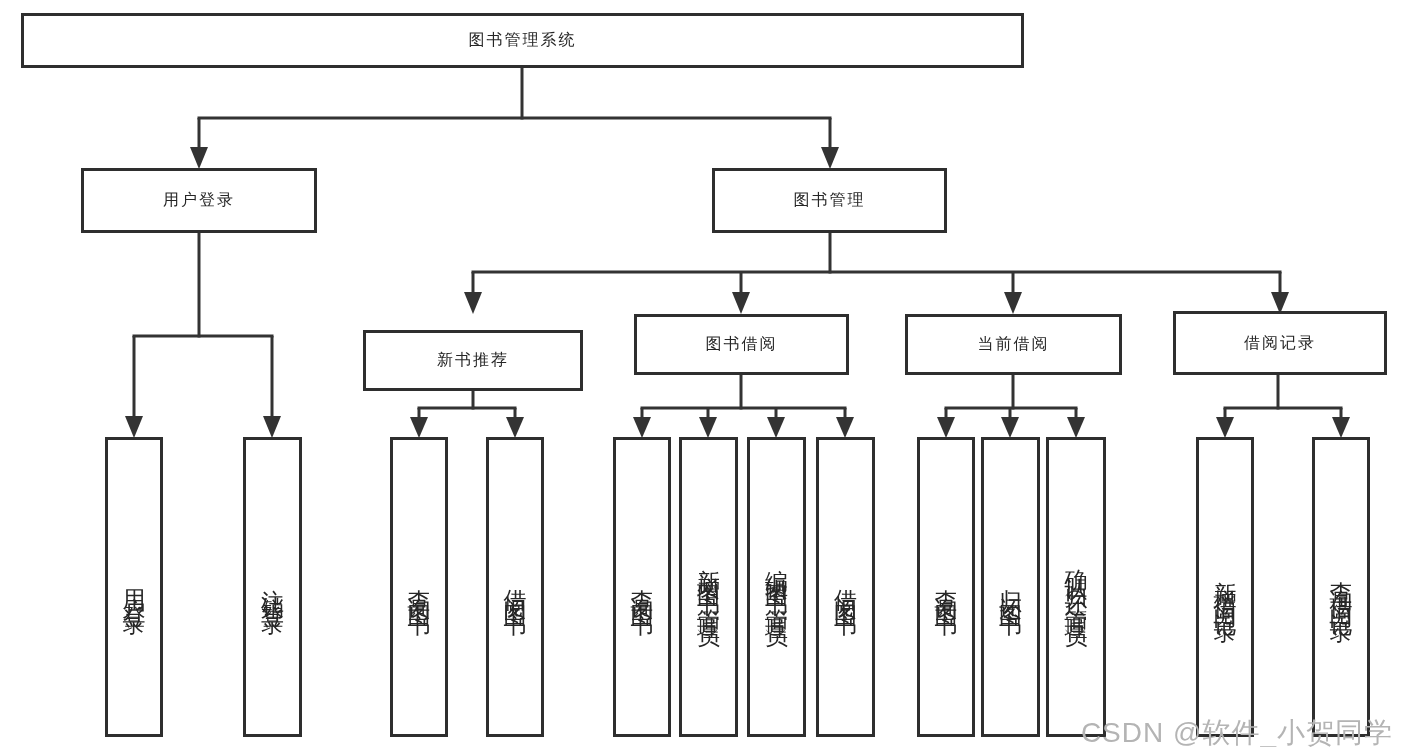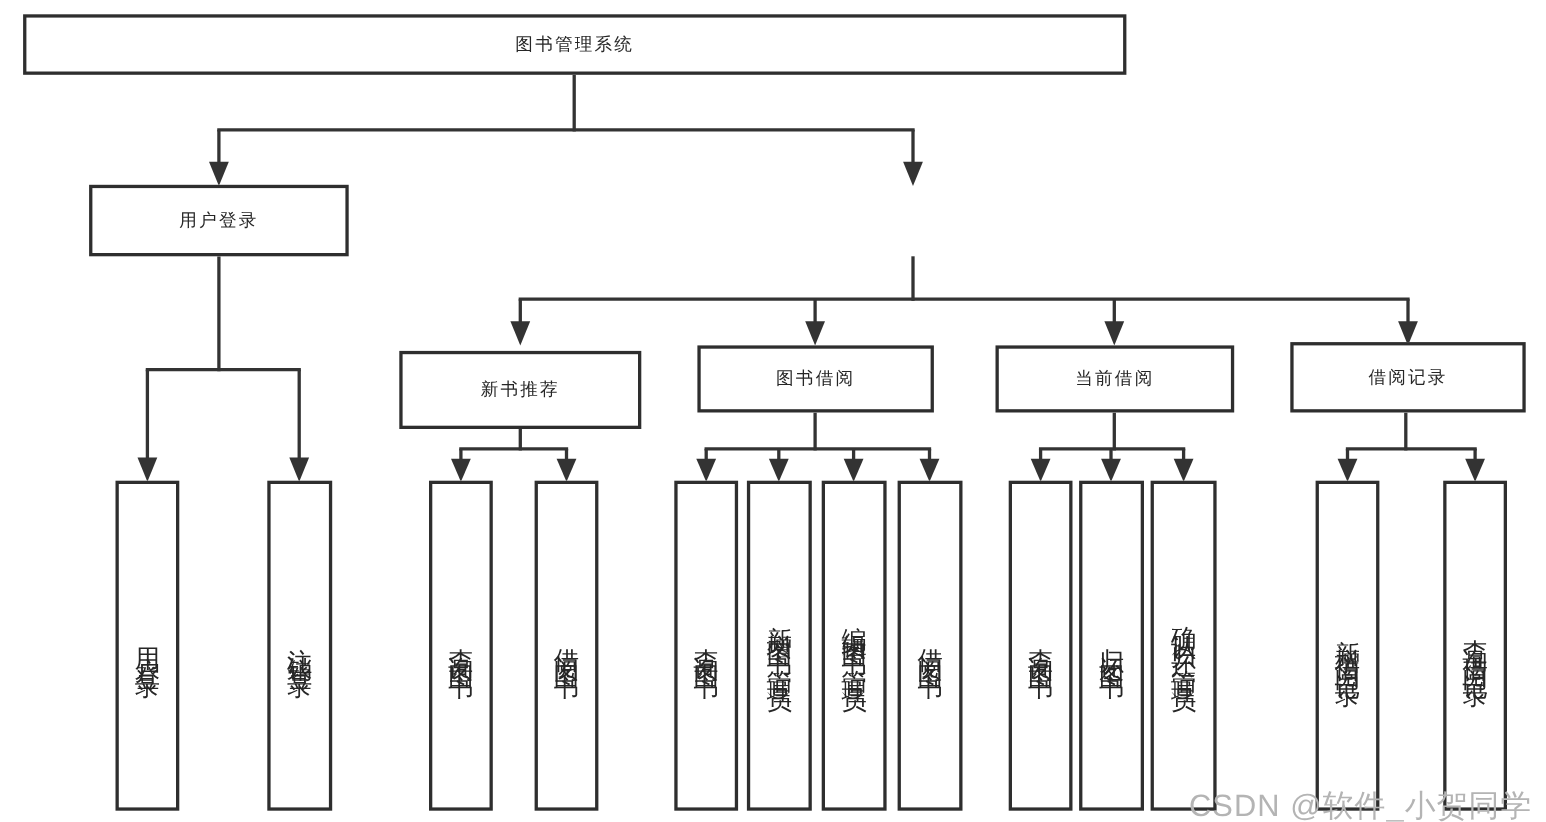--- a/index.html
+++ b/index.html
@@ -110,22 +110,25 @@
     <polygon class="arrowhead" points="1332,417 1350,417 1341,438"></polygon>
   </svg>
 
   <div class="node" style="left:21px;top:13px;width:1003px;height:55px;">
     <span>图书管理系统</span>
   </div>
 
   <div class="node" style="left:81px;top:168px;width:236px;height:65px;">
     <span>用户登录</span>
   </div>
+  <div class="node" style="left:712px;top:168px;width:235px;height:65px;">
+    <span>图书管理</span>
+  </div>
 
-  <div class="node" style="left:363px;top:319px;width:220px;height:71px;">
+  <div class="node" style="left:363px;top:330px;width:220px;height:61px;">
     <span>新书推荐</span>
   </div>
   <div class="node" style="left:905px;top:314px;width:217px;height:61px;">
     <span>当前借阅</span>
   </div>
   <div class="node" style="left:634px;top:314px;width:215px;height:61px;">
     <span>图书借阅</span>
   </div>
   <div class="node" style="left:1173px;top:311px;width:214px;height:64px;">
     <span>借阅记录</span>

